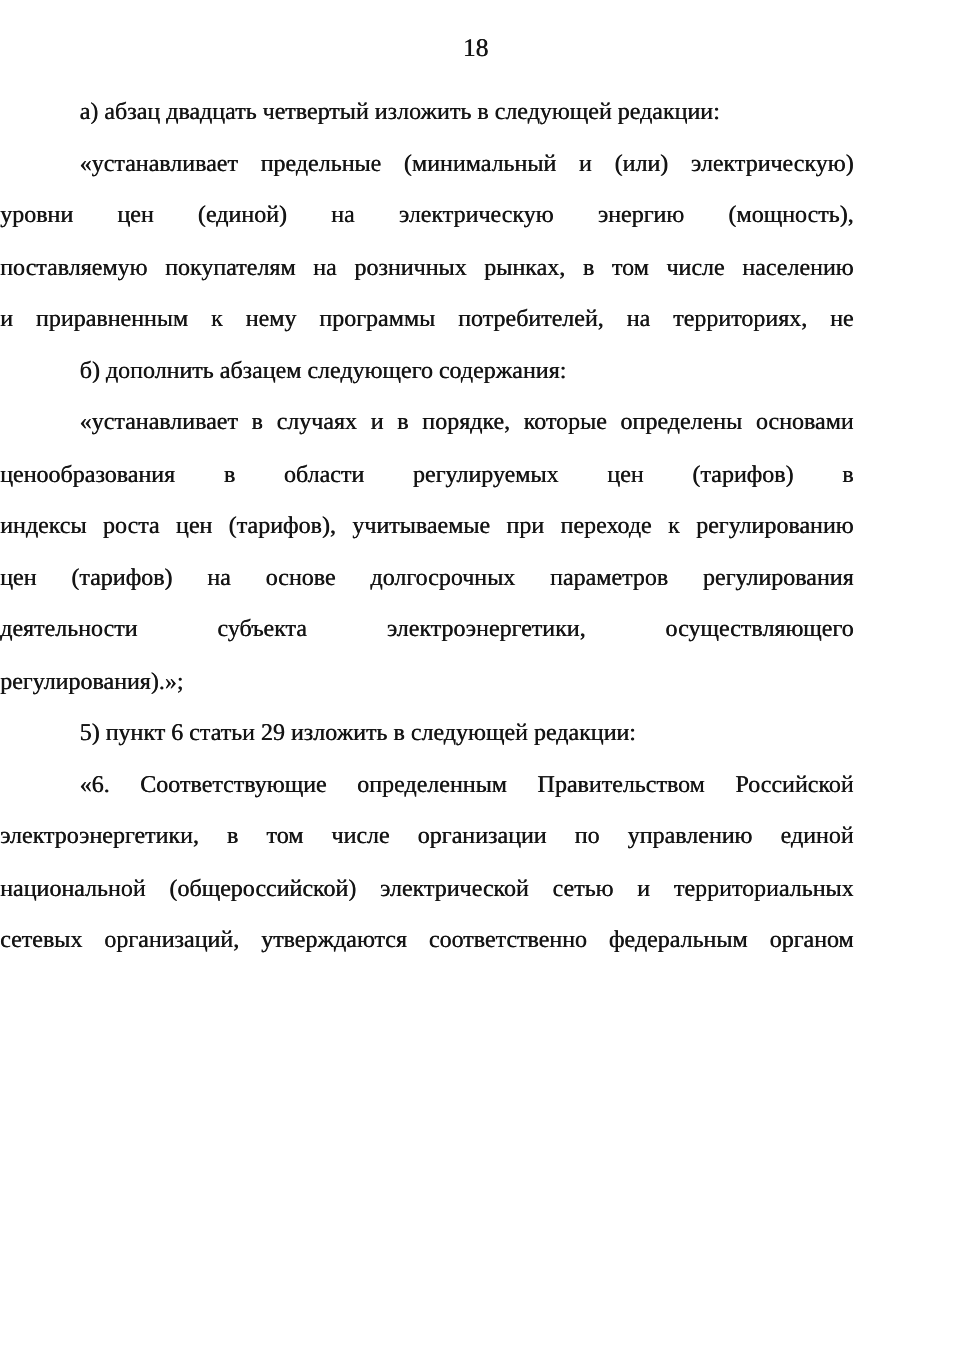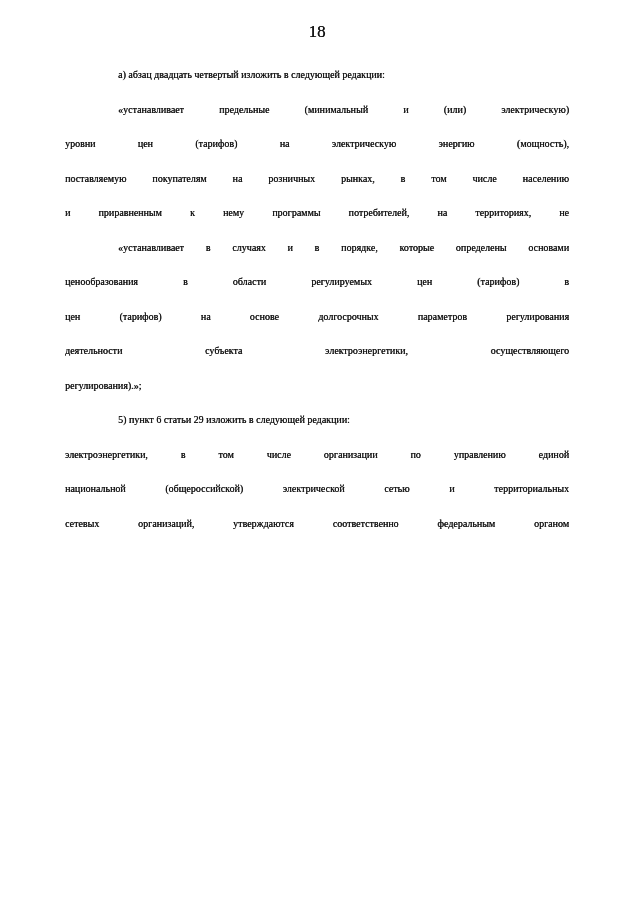--- a/index.html
+++ b/index.html
@@ -21,23 +21,22 @@
     width: 504px;
     margin-left: 65px;
     text-align: center;
     font-size: 17px;
     line-height: 20px;
     
     text-shadow: 0.3px 0 0 currentColor;
   }
   .body {
     margin-top: 16px;
-    padding-left: 65px;
     padding-right: 71px;
-    font-size: 10px;
+    font-size: 16px;
     text-shadow: 0.3px 0 0 currentColor;
   }
   .ln {
     height: 34.5px;
     line-height: 34.5px;
     overflow: hidden;
     text-align: left;
   }
   .j {
     text-align: justify;
@@ -49,27 +48,30 @@
 </head>
 <body>
 
 <div class="page">
 
   <div class="pagenum">18</div>
 
   <div class="body">
     <div class="ln ind">а) абзац двадцать четвертый изложить в следующей редакции:</div>
     <div class="ln ind j">«устанавливает предельные (минимальный и (или) электрическую)</div>
-    <div class="ln j">уровни цен (тарифов) на электрическую энергию (мощность),</div>
+    <div class="ln j">уровни цен (единой) на электрическую энергию (мощность),</div>
     <div class="ln j">поставляемую покупателям на розничных рынках, в том числе населению</div>
     <div class="ln j">и приравненным к нему программы потребителей, на территориях, не</div>
+    <div class="ln ind">б) дополнить абзацем следующего содержания:</div>
     <div class="ln ind j">«устанавливает в случаях и в порядке, которые определены основами</div>
     <div class="ln j">ценообразования в области регулируемых цен (тарифов) в</div>
+    <div class="ln j">индексы роста цен (тарифов), учитываемые при переходе к регулированию</div>
     <div class="ln j">цен (тарифов) на основе долгосрочных параметров регулирования</div>
     <div class="ln j">деятельности субъекта электроэнергетики, осуществляющего</div>
     <div class="ln">регулирования).»;</div>
     <div class="ln ind">5) пункт 6 статьи 29 изложить в следующей редакции:</div>
+    <div class="ln ind j">«6. Соответствующие определенным Правительством Российской</div>
     <div class="ln j">электроэнергетики, в том числе организации по управлению единой</div>
     <div class="ln j">национальной (общероссийской) электрической сетью и территориальных</div>
     <div class="ln j">сетевых организаций, утверждаются соответственно федеральным органом</div>
   </div>
 
 </div>
 
 </body></html>

